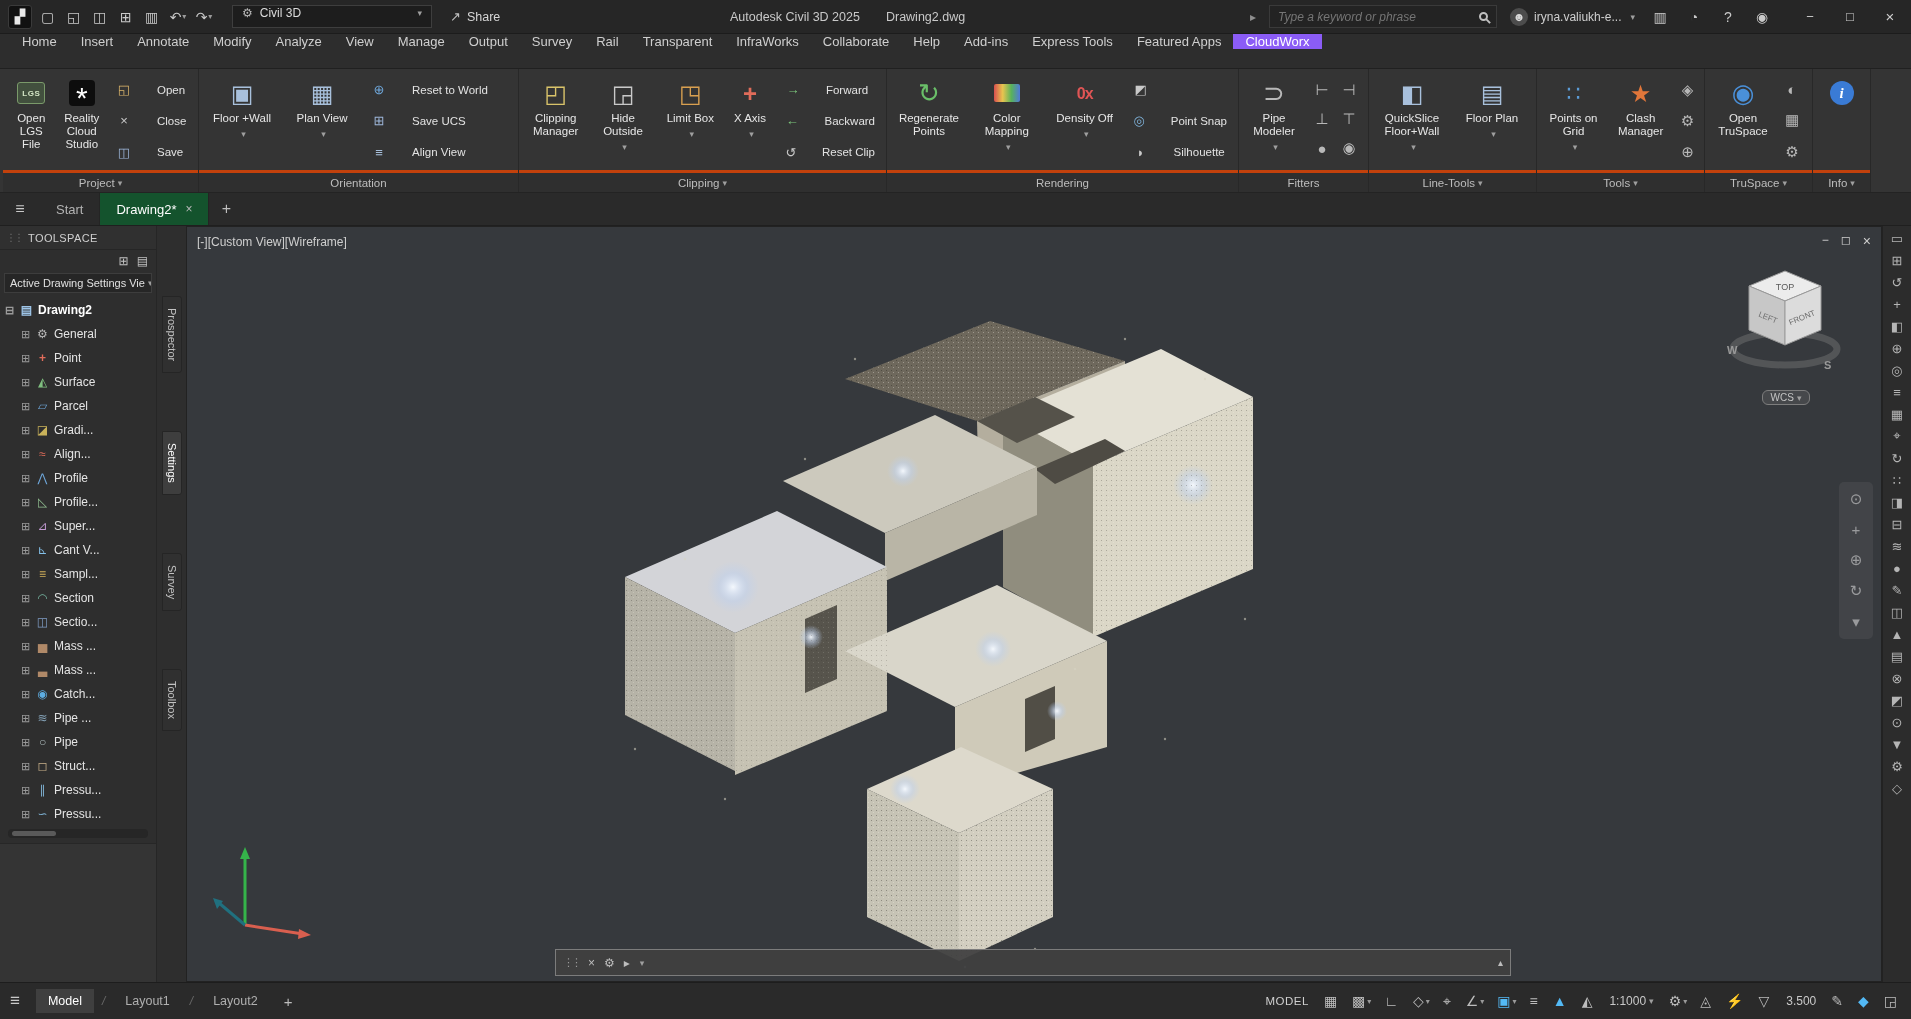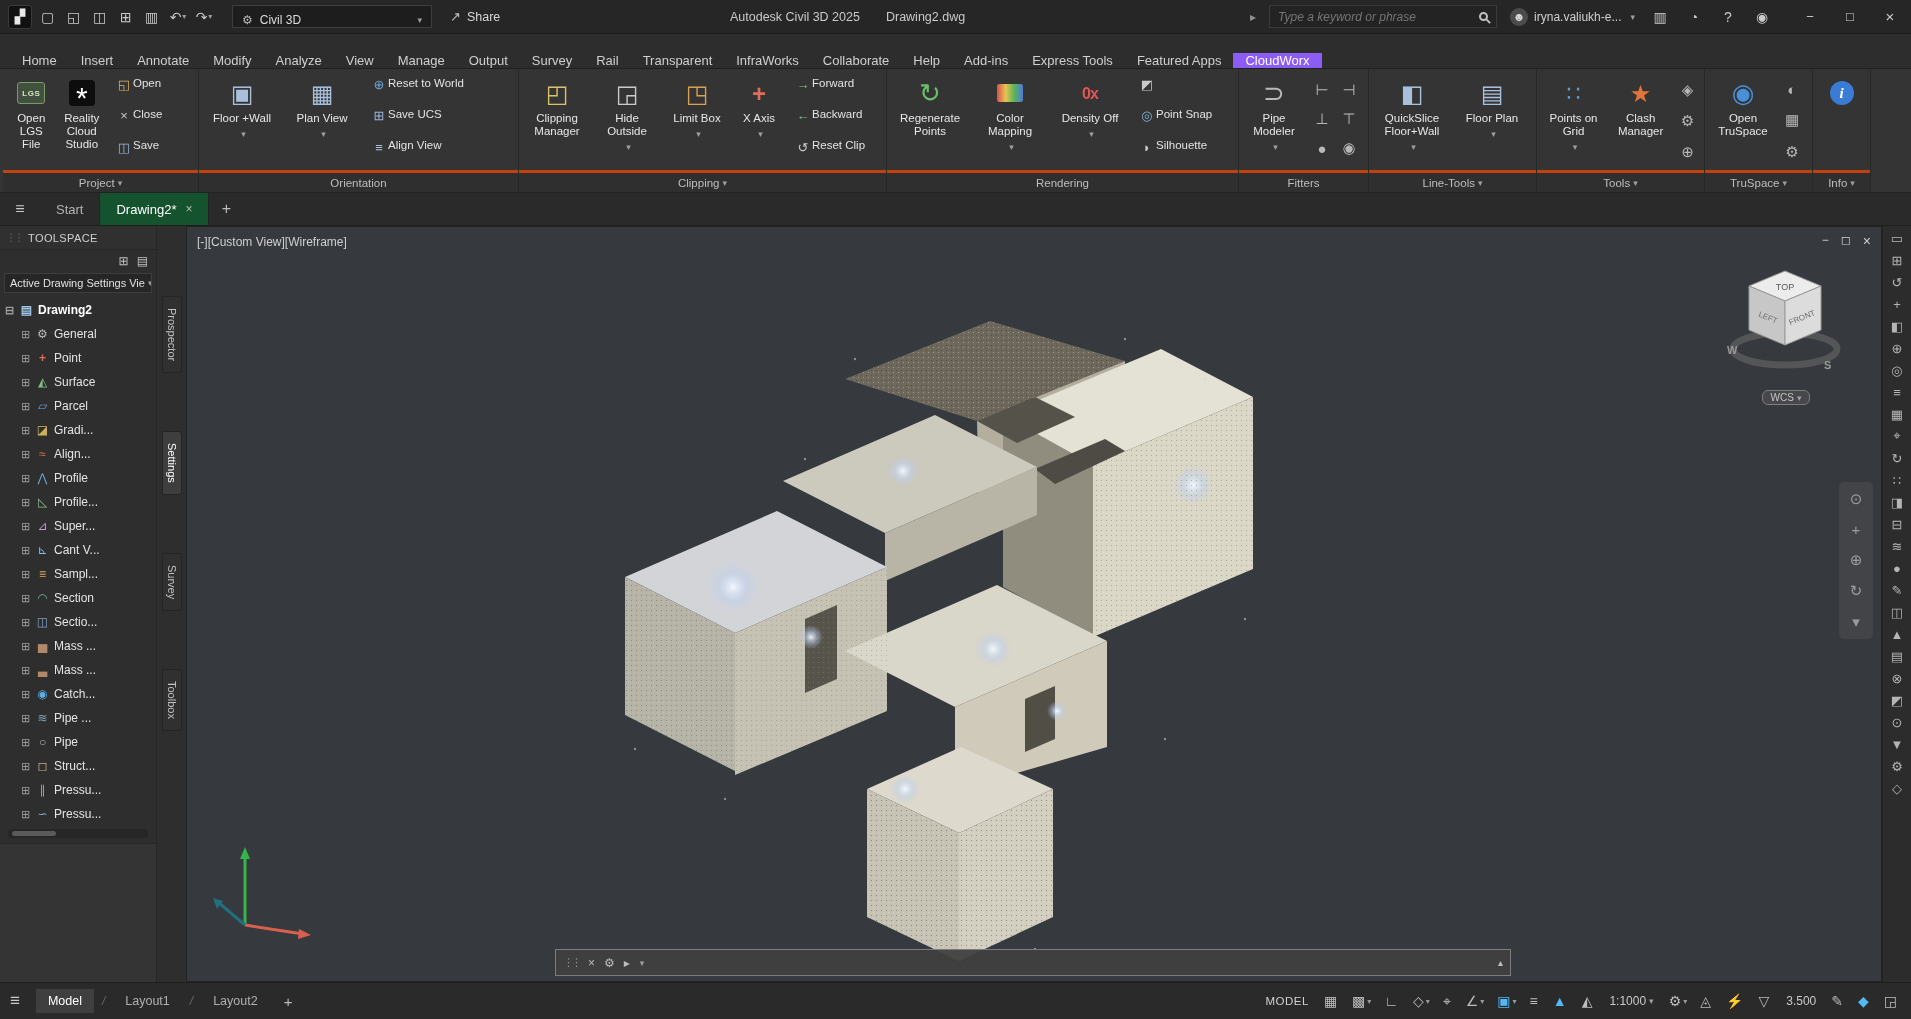--- a/index.html
+++ b/index.html
@@ -7,21 +7,21 @@
   .app{position:relative;width:1911px;height:1019px;background:#2d2d2d;color:#d6d6d6;
        font-family:"Liberation Sans",sans-serif;font-size:12px;display:flex;flex-direction:column;overflow:hidden;user-select:none}
   .dd::after{content:"▾";font-size:9px;color:#9f9f9f;margin-left:3px;vertical-align:1px}
 
   
   .titlebar{height:34px;background:#262626;border-bottom:1px solid #1c1c1c;display:flex;align-items:center;padding:0 8px;gap:4px;position:relative;flex:0 0 auto}
   .applogo{width:24px;height:24px;background:#111;border:1px solid #3a3a3a;border-radius:3px;display:flex;align-items:center;justify-content:center;color:#e8e8e8;font-weight:bold;font-size:13px}
   .applogo::before{content:"▞"}
   .icbtn{min-width:24px;height:24px;display:flex;align-items:center;justify-content:center;color:#c9c9c9;font-size:14px;border-radius:3px;gap:1px}
   .icbtn .g{font-size:14px}
-  .workspace{display:flex;align-items:flex-end;gap:7px;background:#1d1d1d;border:1px solid #3e3e3e;height:23px;padding:0 9px;margin-left:12px;min-width:200px;color:#dcdcdc;font-size:12px}
+  .workspace{display:flex;align-items:flex-start;gap:7px;background:#1d1d1d;border:1px solid #3e3e3e;height:23px;padding:0 9px;margin-left:12px;min-width:200px;color:#dcdcdc;font-size:12px}
   .workspace .gear::before{content:"⚙";color:#b8b8b8}
   .workspace .wsdd{margin-left:auto}
   .share{display:flex;align-items:center;gap:6px;margin-left:14px;color:#d6d6d6;font-size:12.5px}
   .share .shic::before{content:"↗";color:#bfbfbf;font-size:13px}
   .tb-center{position:absolute;left:730px;top:0;height:34px;display:flex;align-items:center;gap:26px;color:#c9c9c9;font-size:12.5px}
   .tb-right{margin-left:auto;display:flex;align-items:center;gap:13px}
   .chev::before{content:"▸";color:#8f8f8f}
   .searchbox{display:flex;align-items:center;gap:8px;width:228px;height:23px;padding:0 8px;background:#232323;border:1px solid #3a3a3a}
   .searchbox input{flex:1;background:transparent;border:none;outline:none;color:#bdbdbd;font-style:italic;font-size:12px;font-family:"Liberation Sans",sans-serif}
   .mag{width:9px;height:9px;border:2px solid #c0c0c0;border-radius:50%;position:relative;flex:0 0 auto}
@@ -29,36 +29,36 @@
   .userchip{display:flex;align-items:center;gap:6px;color:#cfcfcf;font-size:12px}
   .avatar{width:18px;height:18px;border-radius:50%;background:#4c4c4c;display:flex;align-items:center;justify-content:center;color:#d9d9d9;font-size:12px}
   .avatar::before{content:"☻"}
   .winbtns{display:flex;align-items:center;gap:22px;margin-left:14px;margin-right:4px;color:#d0d0d0;font-size:13px}
   .winbtn{width:18px;text-align:center}
   .wb-min::before{content:"−"}
   .wb-max::before{content:"□"}
   .wb-close::before{content:"×";font-size:15px}
 
   
-  .menubar{height:35px;background:#2d2d2d;display:flex;align-items:flex-end;padding:0 10px;border-bottom:1px solid #202020;flex:0 0 auto}
+  .menubar{height:35px;background:#2d2d2d;display:flex;align-items:flex-start;padding:0 10px;border-bottom:1px solid #202020;flex:0 0 auto}
   .menu-item{display:flex;align-items:center;padding:0 12px;color:#cfcfcf;font-size:13px;white-space:nowrap}
   .menu-item.active{background:#8b5cf6;color:#ffffff}
 
   
   .ribbon{height:124px;background:#343434;display:flex;align-items:stretch;padding:0 3px;border-bottom:1px solid #232323;flex:0 0 auto}
   .panel{display:flex;flex-direction:column;border-right:1px solid #282828}
   .panel-content{flex:1;display:flex;align-items:stretch;padding:3px 4px 0 4px;gap:2px}
   .panel-label{height:22px;display:flex;align-items:center;justify-content:center;color:#bdbdbd;font-size:11.5px;background:#2f2f2f;border-top:3px solid #c2410c}
   .bigbtn{width:78px;display:flex;flex-direction:column;align-items:center;padding-top:5px;gap:3px;color:#e6e6e6;font-size:11.5px;text-align:center;line-height:13px;border-radius:3px}
   .bigbtn.bb-sm{width:68px}
   .bigbtn.bb-xs{width:52px}
   .bic{width:34px;height:32px;display:flex;align-items:center;justify-content:center;font-size:24px;color:#c9c9c9}
   .blabel{padding:0 2px}
   .smallcol{display:flex;flex-direction:column;justify-content:space-around;padding:2px 4px;min-width:86px}
-  .smallbtn{display:flex;align-items:flex-start;gap:0;height:26px;color:#e2e2e2;font-size:11.5px;padding:0 3px;white-space:nowrap}
+  .smallbtn{display:flex;align-items:center;gap:24px;height:26px;color:#e2e2e2;font-size:11.5px;padding:0 3px;white-space:nowrap}
   .sic{width:18px;height:16px;display:flex;align-items:center;justify-content:center;font-size:13px;color:#c9c9c9}
   .icongrid{display:grid;grid-template-columns:26px 26px;grid-auto-rows:28px;align-content:start;padding:4px 2px;gap:1px}
   .icongrid .mini, .iconcol .mini{display:flex;align-items:center;justify-content:center;color:#b8b8b8;font-size:15px}
   .iconcol{display:flex;flex-direction:column;justify-content:space-around;width:26px;padding:2px 0}
 
   
   .gi-lgs{width:28px;height:22px;background:#42503e;border:1px solid #7a9a6a;border-radius:3px;position:relative}
   .gi-lgs::after{content:"LGS";position:absolute;inset:0;display:flex;align-items:center;justify-content:center;font-size:8px;letter-spacing:.5px;color:#d2e4c4;font-weight:bold}
   .gi-reality{width:26px;height:26px;background:#0d0d0d;border-radius:4px;display:flex;align-items:center;justify-content:center}
   .gi-reality::before{content:"*";color:#fff;font-size:30px;line-height:10px;margin-top:10px}

